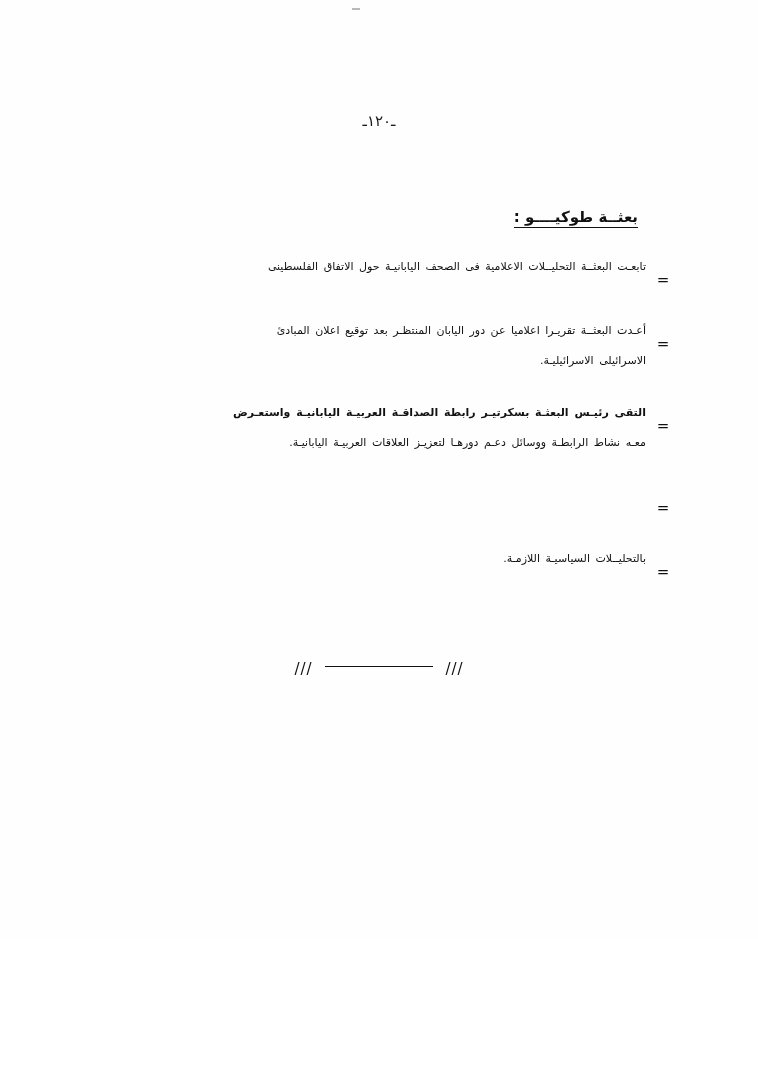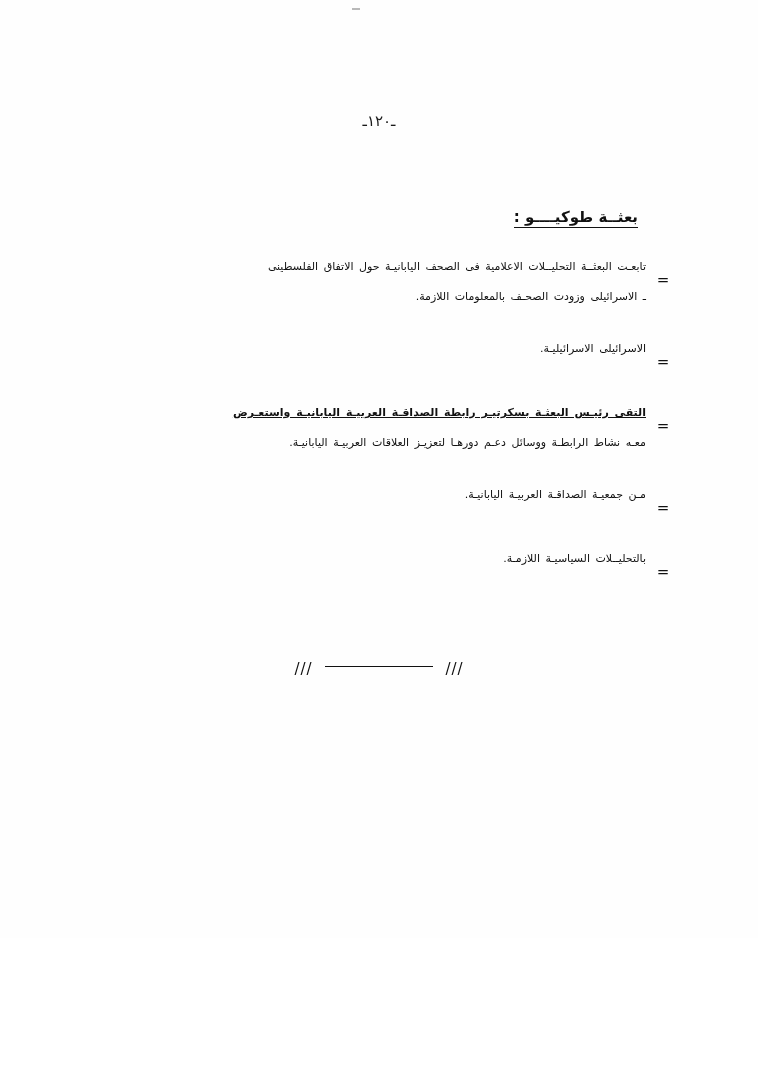--- a/index.html
+++ b/index.html
@@ -81,21 +81,20 @@
   }
   .item-text .line {
     display: block;
     white-space: nowrap;
   }
   .item-text .line.second {
     padding-left: 40px;
   }
   .item-text .bold {
     font-weight: bold;
-    text-decoration: underline;
   }
   .footer-rule {
     position: absolute;
     top: 660px;
     left: 0;
     width: 758px;
     text-align: center;
     font-size: 14px;
     color: #111;
   }
@@ -133,43 +132,42 @@
   <div class="section-heading">
     <span class="underline">بعثــة طوكيــــو  :</span>
   </div>
 
   <div class="items">
 
     <div class="item">
       <div class="bullet">=</div>
       <div class="item-text">
         <span class="line">تابعـت البعثــة  التحليــلات الاعلامية فى الصحف اليابانيـة حول الاتفاق الفلسطينى</span>
-        <span class="line second">ـ الاسرائيلى  وزودت الصحـف بالمعلومات اللازمة.</span>
       </div>
     </div>
 
     <div class="item">
       <div class="bullet">=</div>
       <div class="item-text">
+        <span class="line">أعـدت البعثــة  تقريـرا اعلاميا عن دور اليابان المنتظـر بعد توقيع اعلان المبادئ</span>
         <span class="line second">الاسرائيلى الاسرائيليـة.</span>
       </div>
     </div>
 
     <div class="item">
       <div class="bullet">=</div>
       <div class="item-text">
         <span class="line bold">التقى رئيـس البعثـة  بسكرتيـر رابطة الصداقـة العربيـة اليابانيـة واستعـرض</span>
         <span class="line">معـه نشاط الرابطـة  ووسائل دعـم دورهـا لتعزيـز العلاقات العربيـة اليابانيـة.</span>
       </div>
     </div>
 
     <div class="item">
       <div class="bullet">=</div>
       <div class="item-text">
-        <span class="line second">مـن جمعيـة الصداقـة العربيـة اليابانيـة.</span>
       </div>
     </div>
 
     <div class="item">
       <div class="bullet">=</div>
       <div class="item-text">
         <span class="line second">بالتحليــلات السياسيـة اللازمـة.</span>
       </div>
     </div>
 

